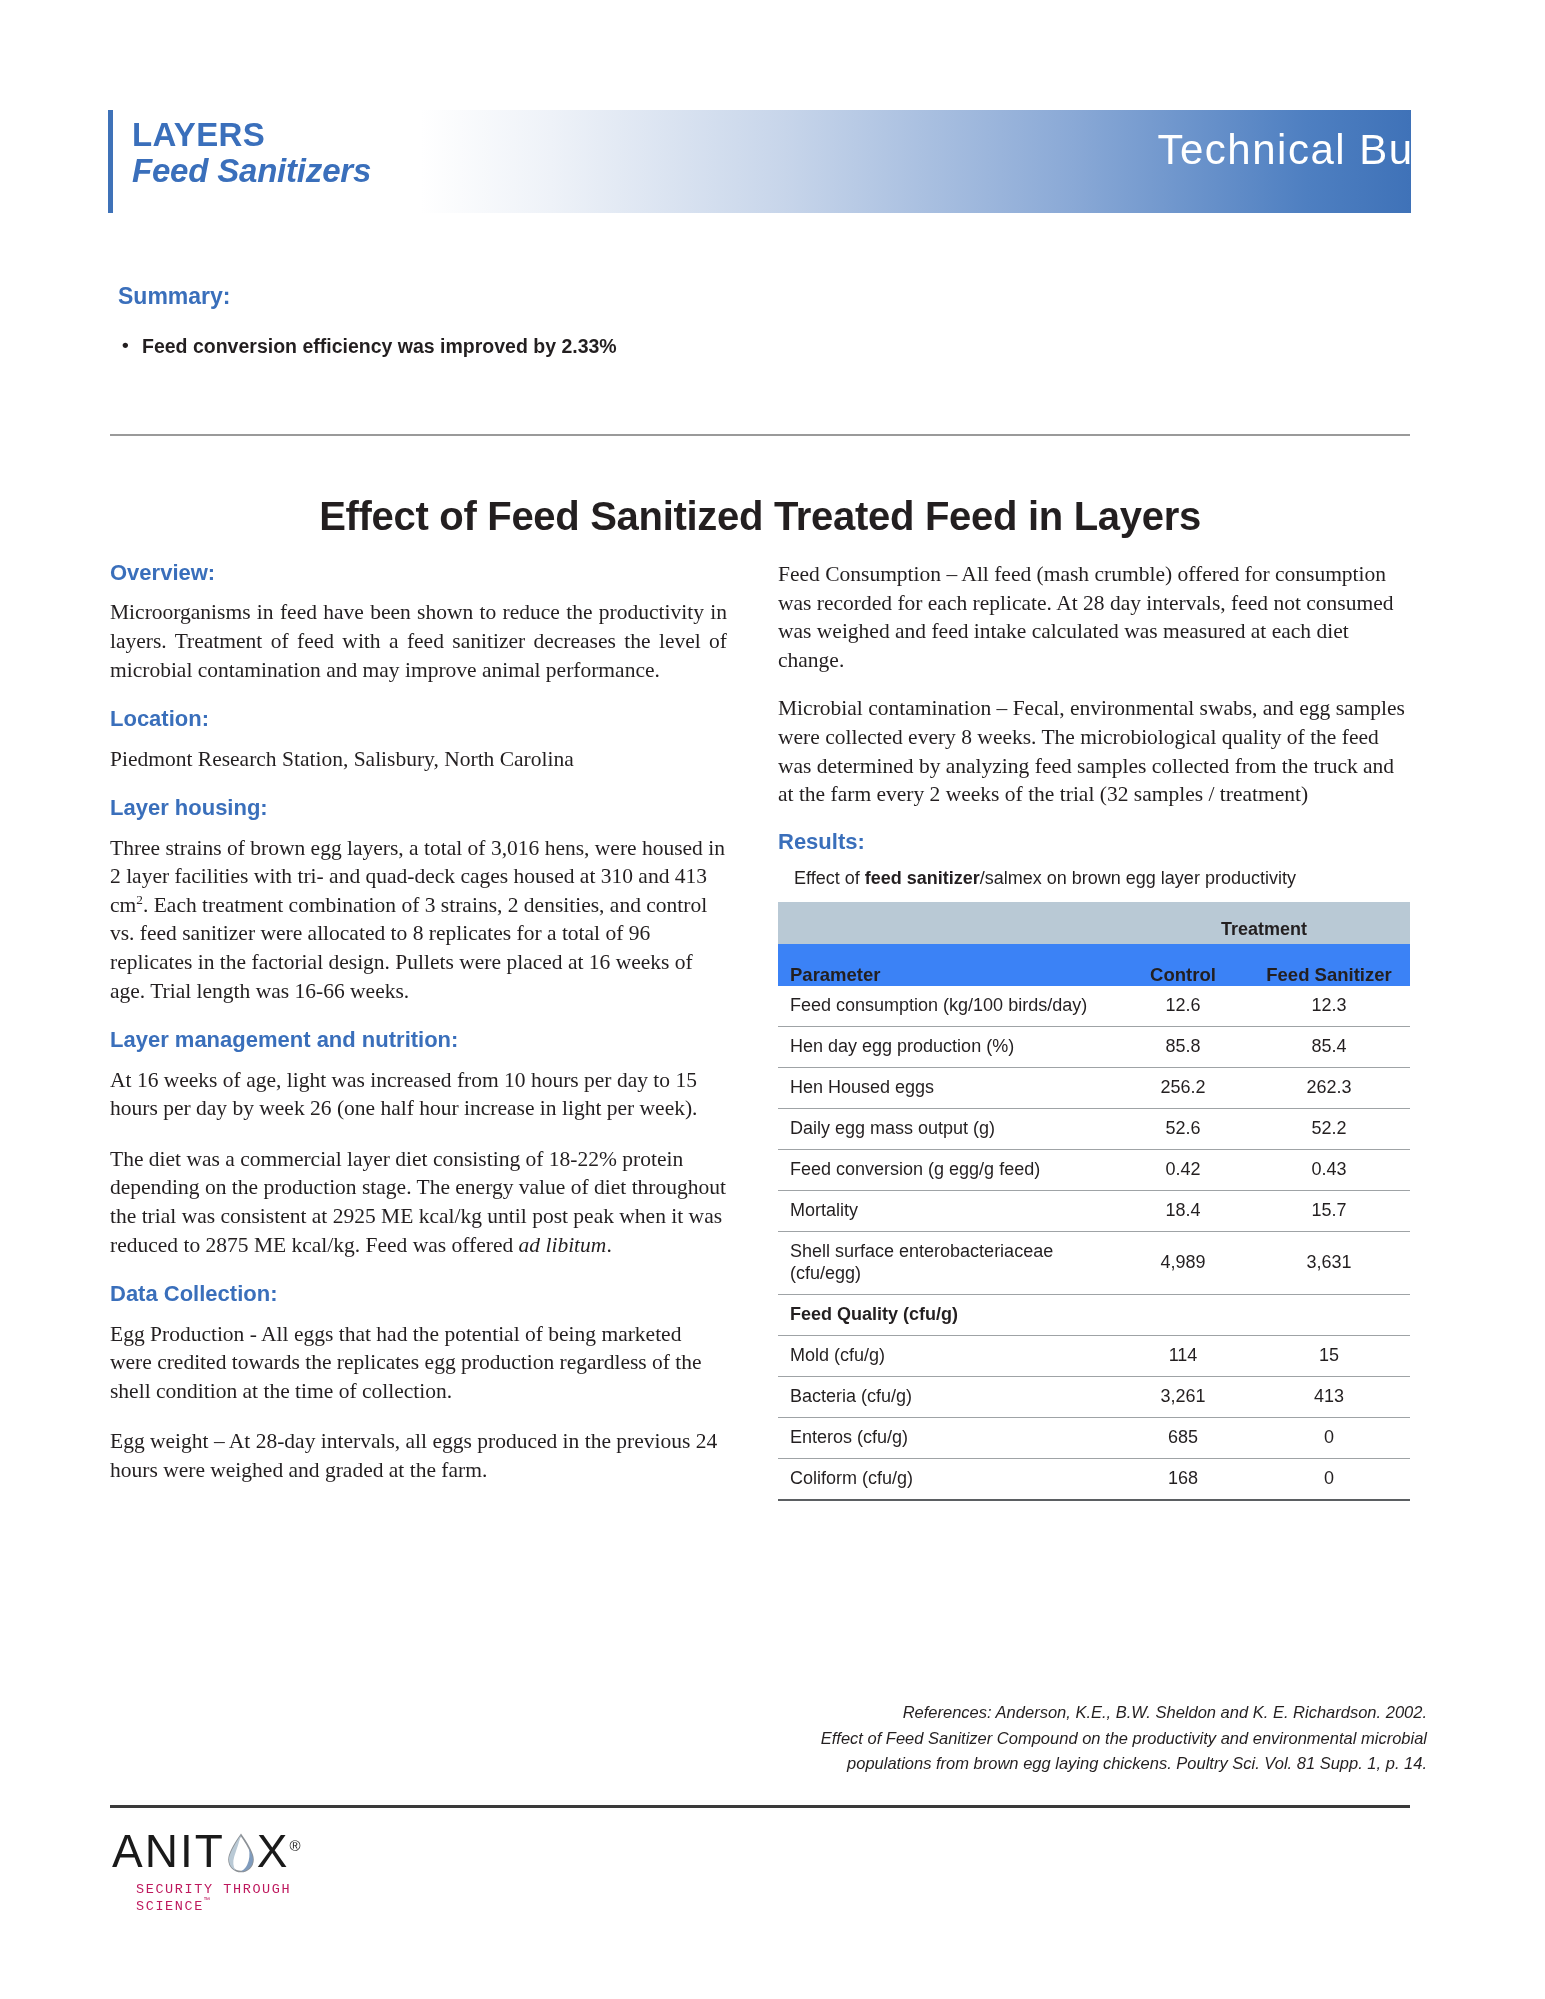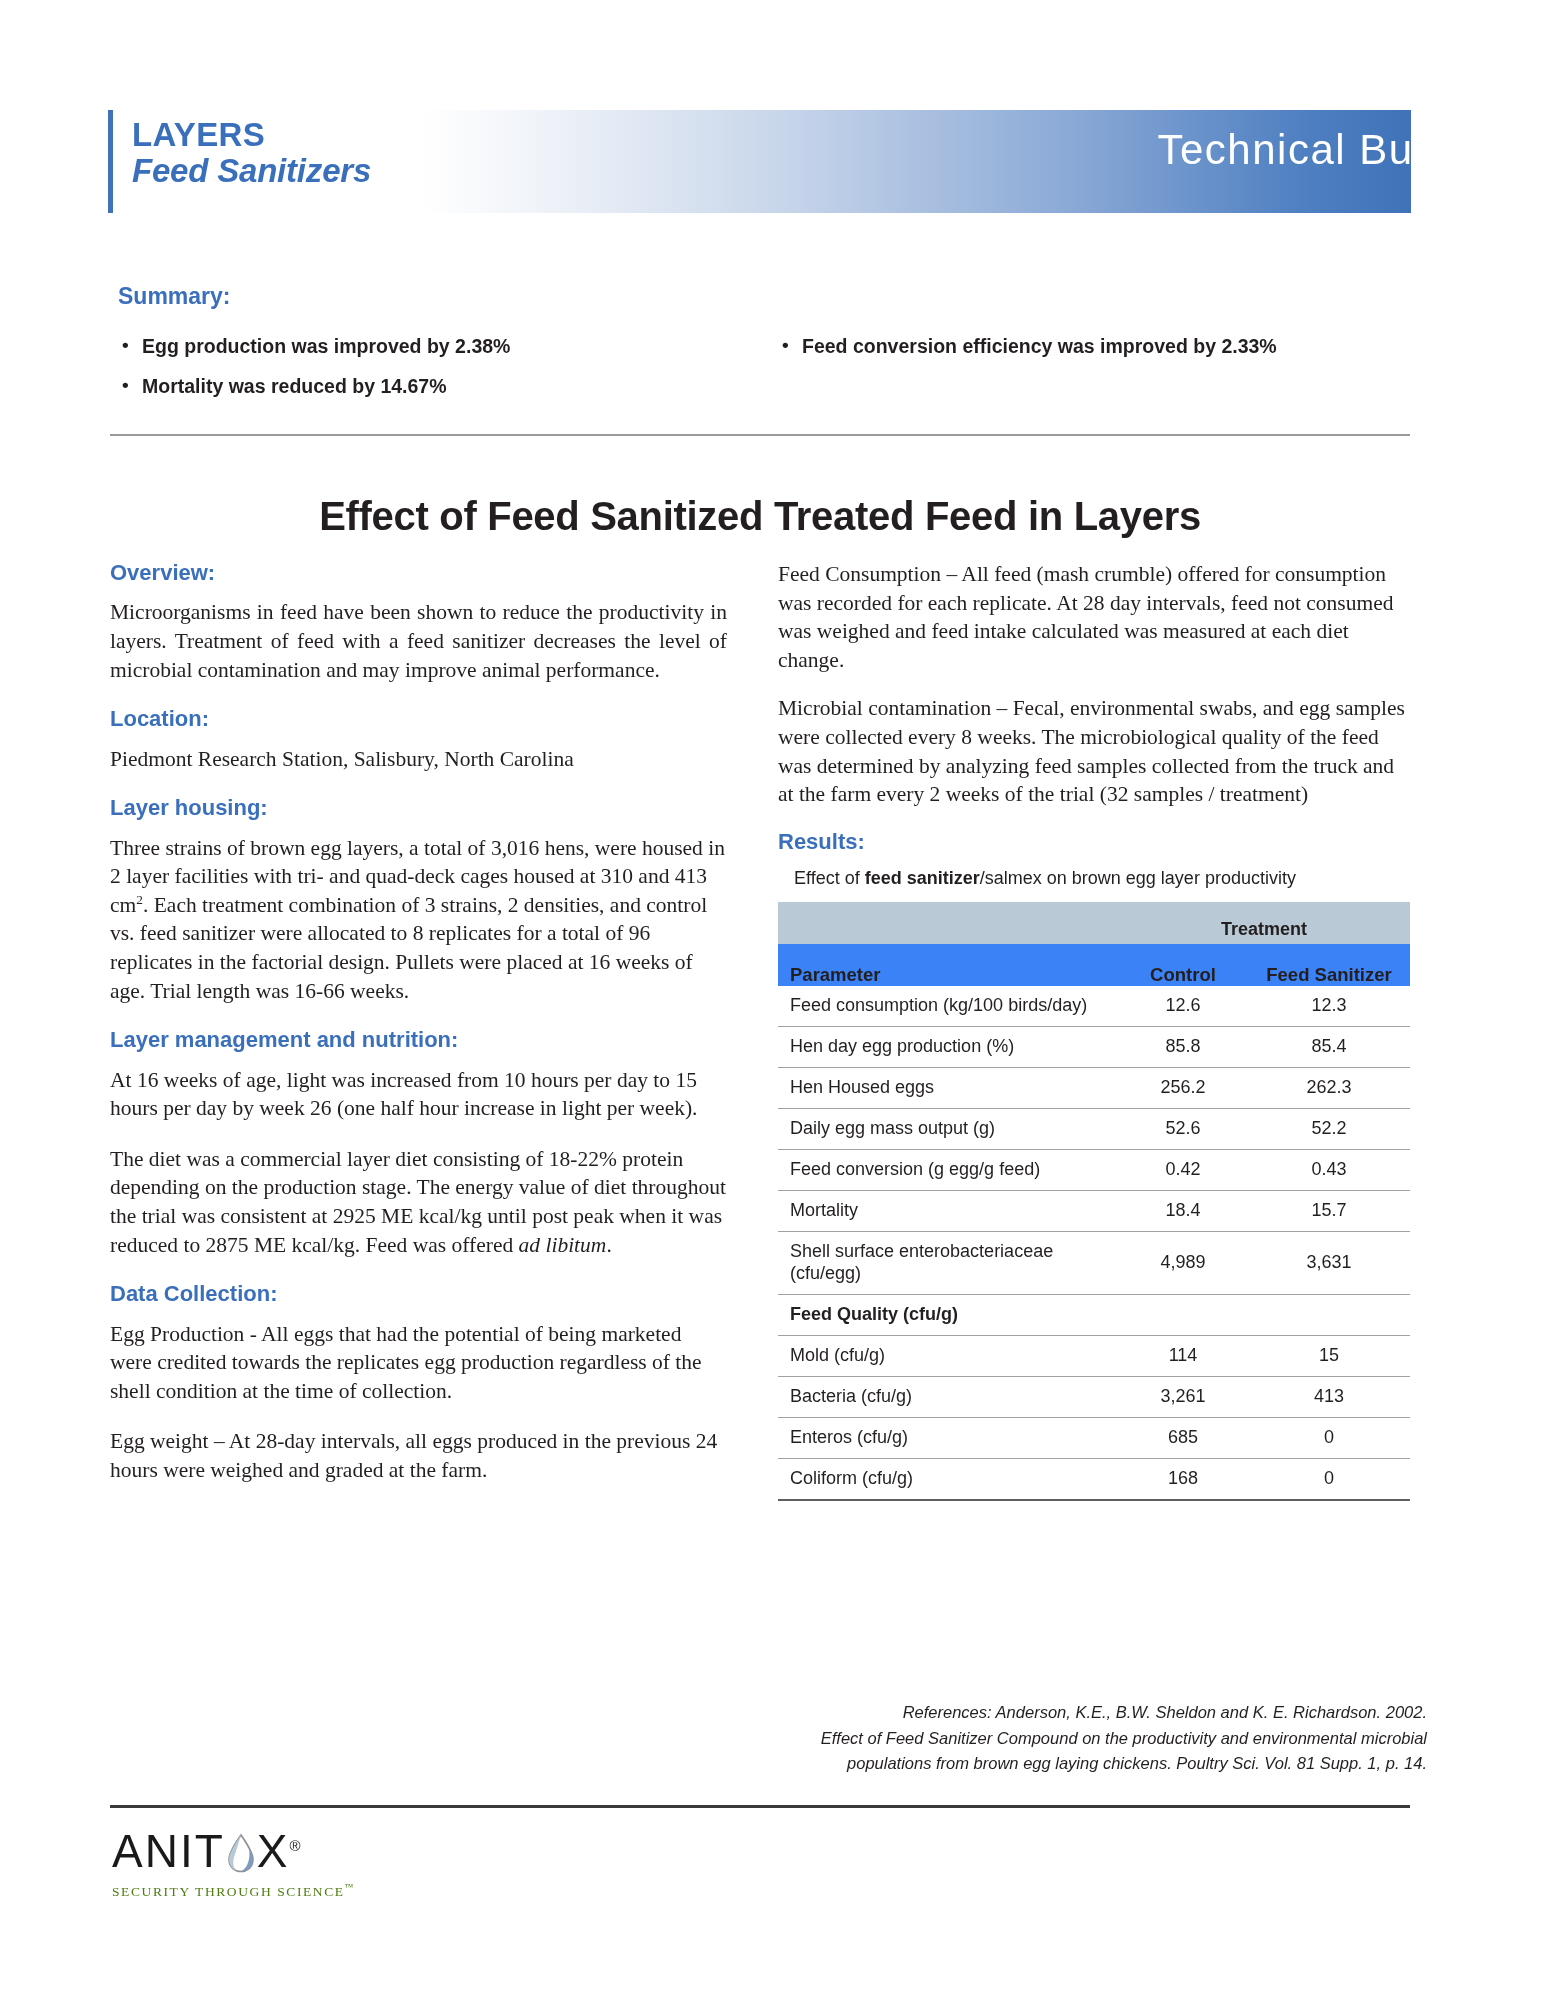--- a/index.html
+++ b/index.html
@@ -272,45 +272,43 @@
     margin: 0 1px;
   }
   .logo-drop svg { display: block; }
   .logo-reg {
     font-size: 15px;
     vertical-align: super;
   }
   .logo-tag {
     font-size: 13.5px;
     letter-spacing: 1.6px;
-    color: #4d7c0f;
+    color: #be185d;
     margin-top: 8px;
-    font-family: Liberation Serif, serif;
+    font-family: Liberation Mono, monospace;
+    margin-left: 24px;
   }
   .logo-tm { font-size: 9px; vertical-align: super; }
 </style>
 </head>
 <body>
 
 <div class="page">
 
   <div class="banner"></div>
   <div class="banner-rule"></div>
   <div class="banner-left">
     <div class="banner-layers">LAYERS</div>
     <div class="banner-sub">Feed Sanitizers</div>
   </div>
   <div class="banner-right">Technical  Bulletin</div>
 
   <div class="summary-title">Summary:</div>
   <div class="summary-cols">
-    <div class="sum-col left">
-      <div class="sum-item">Egg production was improved by 2.38%</div>
-      <div class="sum-item">Mortality was reduced by 14.67%</div>
-    </div><div class="sum-col right">
+    <div class="sum-col right">
       <div class="sum-item">Feed conversion efficiency was improved by 2.33%</div>
     </div>
   </div>
 
   <div class="hr-top"></div>
 
   <div class="doc-title">Effect of Feed Sanitized Treated Feed in Layers</div>
 
   <div class="col-left">
     <div class="sec-head">Overview:</div>

